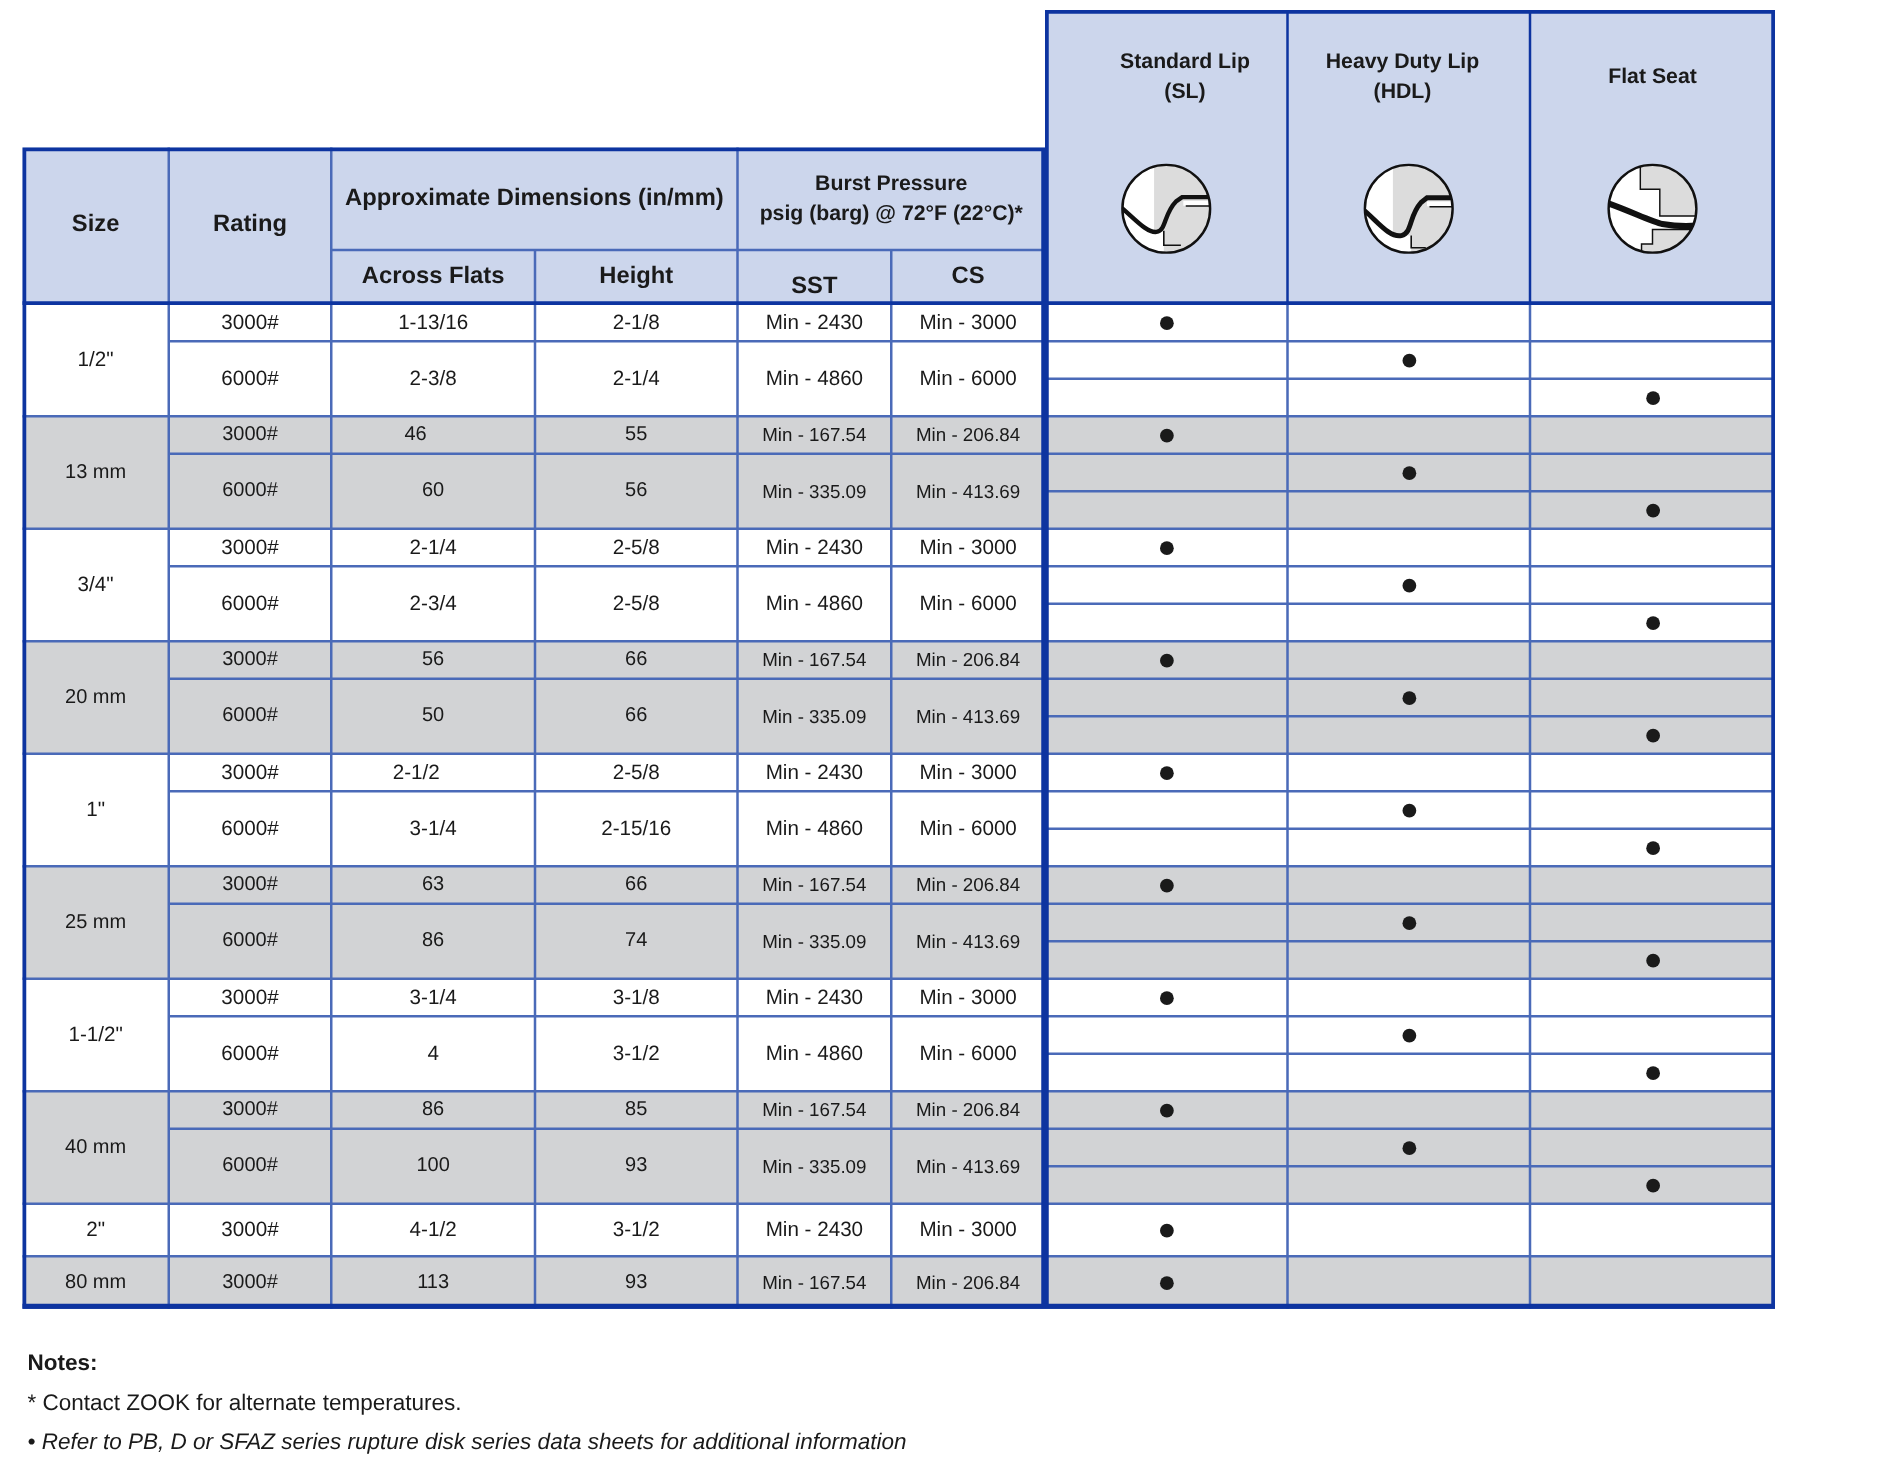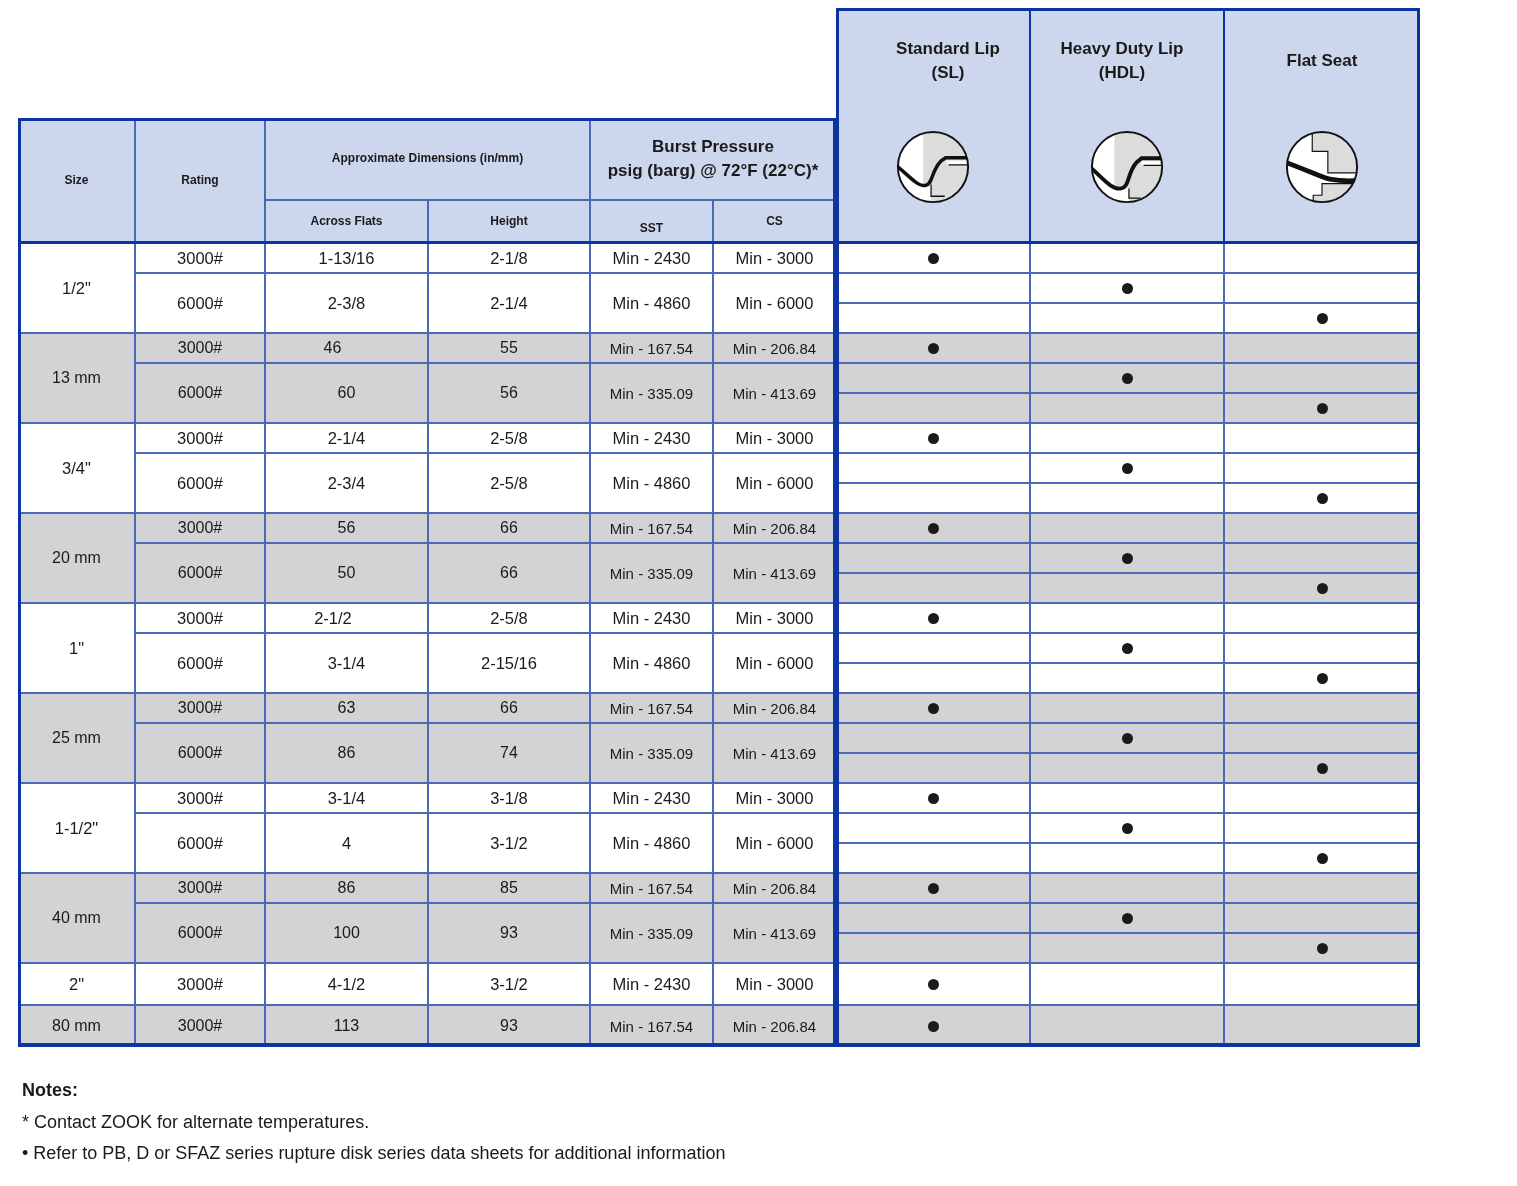--- a/index.html
+++ b/index.html
@@ -1,35 +1,35 @@
 <!DOCTYPE html>
 <html><head>
 <meta charset="utf-8">
 <style>
   html,body{margin:0;padding:0;background:#ffffff;}
   #stage{position:relative;width:1517px;height:1186px;background:#ffffff;overflow:hidden;
          font-family:"Liberation Sans", sans-serif;color:#1a1a1a;}
   .abs{position:absolute;box-sizing:border-box;}
   .cell{display:flex;align-items:center;justify-content:center;text-align:center;}
-  .hd{font-weight:bold;font-size:12px;line-height:1.3;}
+  .hd{font-weight:bold;font-size:19px;line-height:1.3;}
   .hd2{font-weight:bold;font-size:17px;line-height:24px;flex-direction:column;}
   .data{font-size:16.5px;}
   .data.sm{font-size:16px;}
   .data.metric{font-size:15px;}
   .dot{border-radius:50%;}
   .notes-title{font-weight:bold;font-size:18px;}
   .notes-line{font-size:18px;}
 </style>
 </head>
 <body>
 
 <div id="stage">
   <div class="abs notes-title" style="left:22px;top:1080px;">Notes:</div>
   <div class="abs notes-line" style="left:22px;top:1112px;">* Contact ZOOK for alternate temperatures.</div>
-  <div class="abs notes-line" style="left:22px;top:1143px;">• Refer to PB, D or SFAZ series rupture disk series data sheets for additional information</div>
+  <div class="abs notes-line" style="left:22px;top:1143px;font-style:italic;">• Refer to PB, D or SFAZ series rupture disk series data sheets for additional information</div>
 <div class="abs" style="left: 836px; top: 8px; width: 584px; height: 235px; background: rgb(204, 214, 236);"></div>
     <div class="abs" style="left: 18px; top: 118px; width: 818px; height: 125px; background: rgb(204, 214, 236);"></div>
     <div class="abs" style="left: 18px; top: 243px; width: 1402px; height: 90px; background: rgb(255, 255, 255);"></div>
     <div class="abs" style="left: 18px; top: 333px; width: 1402px; height: 90px; background: rgb(210, 211, 213);"></div>
     <div class="abs" style="left: 18px; top: 423px; width: 1402px; height: 90px; background: rgb(255, 255, 255);"></div>
     <div class="abs" style="left: 18px; top: 513px; width: 1402px; height: 90px; background: rgb(210, 211, 213);"></div>
     <div class="abs" style="left: 18px; top: 603px; width: 1402px; height: 90px; background: rgb(255, 255, 255);"></div>
     <div class="abs" style="left: 18px; top: 693px; width: 1402px; height: 90px; background: rgb(210, 211, 213);"></div>
     <div class="abs" style="left: 18px; top: 783px; width: 1402px; height: 90px; background: rgb(255, 255, 255);"></div>
     <div class="abs" style="left: 18px; top: 873px; width: 1402px; height: 90px; background: rgb(210, 211, 213);"></div>

